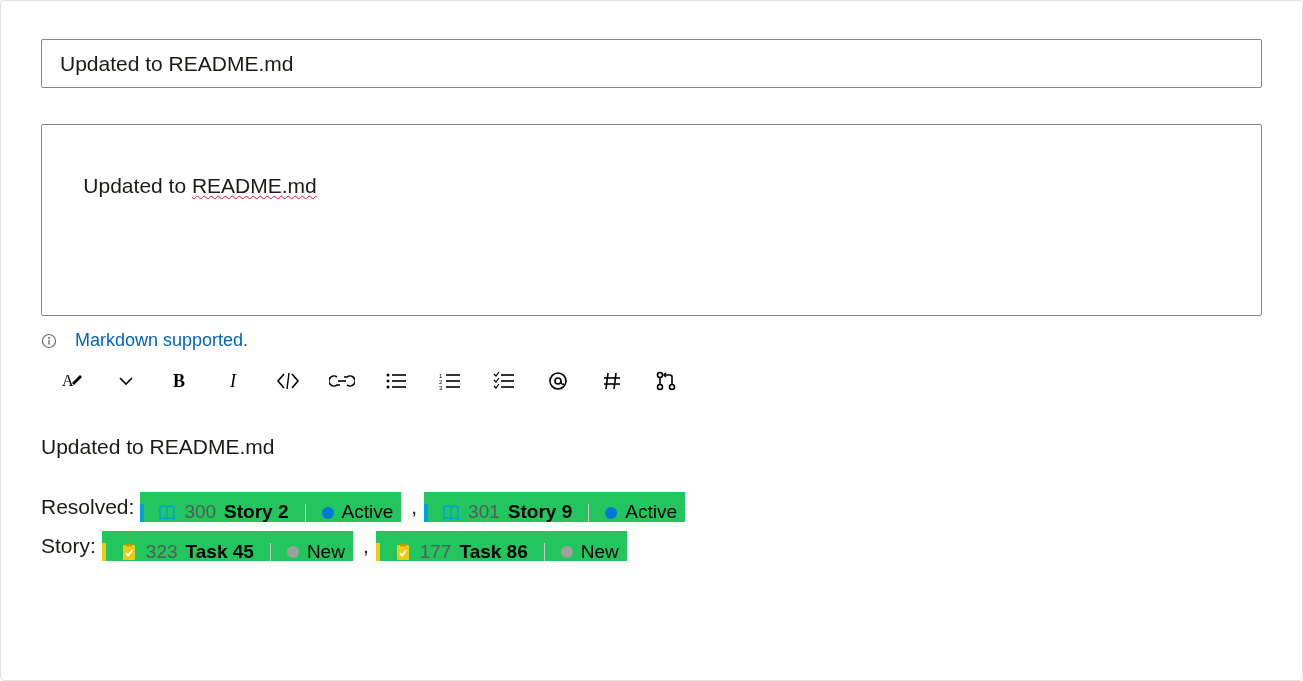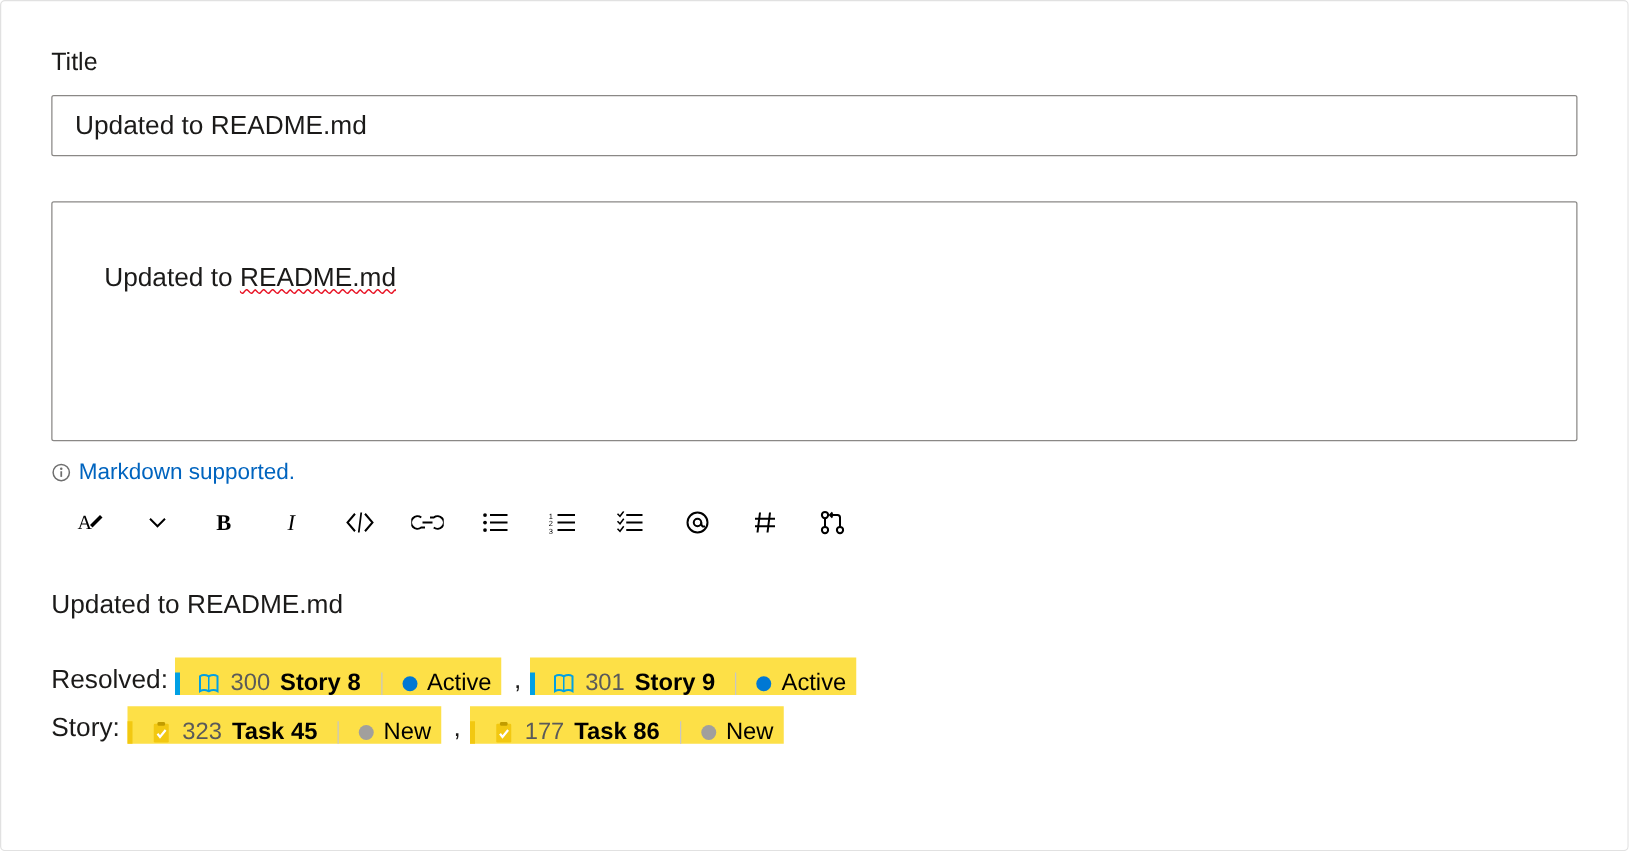--- a/index.html
+++ b/index.html
@@ -52,21 +52,21 @@
   }
   .spellerr {
     text-decoration: underline wavy #e81123;
     text-decoration-thickness: 1.2px;
     text-underline-offset: 2px;
     margin-top: 20px;
   }
   .hint-row {
     display: flex;
     align-items: center;
-    gap: 6px;
+    gap: 18px;
     margin-top: 14px;
     font-size: 18px;
   }
   .info-icon {
     width: 16px; height: 16px;
     display: inline-flex;
     align-items: center; justify-content: center;
     color: #6e6e6e;
   }
   .md-link {
@@ -93,31 +93,32 @@
   .preview {
     margin-top: 34px;
     font-size: 21px;
     line-height: 1.7;
   }
   .preview-title {
     margin-bottom: 24px;
   }
   .wi-row {
     display: flex;
+    align-items: center;
     flex-wrap: wrap;
     gap: 4px;
     margin-bottom: 4px;
   }
   .wi-row-label {
     margin-right: 2px;
   }
   .wi-pill {
     display: inline-flex;
     align-items: center;
-    background: #fde047;
+    background: #22c55e;
     height: 30px;
     padding: 12px 8px 0 0;
     font-size: 19px;
     gap: 8px;
   }
   .wi-accent {
     width: 4px;
     align-self: stretch;
   }
   .wi-accent.story { background: #00a0e4; }
@@ -143,21 +144,20 @@
   .state-dot.new    { background: #a19f9d; }
   .state-text { color: #000; }
   .comma-gap { margin: 0 3px 0 6px; }
 </style>
 </head>
 <body>
 
 <div class="panel">
 
   
-  <div class="field-label">Title</div>
   <input class="title-input" type="text" value="Updated to README.md" style="">
 
   
 
   <div class="desc-box" contenteditable="true" spellcheck="false" style="">
     <span>Updated to </span><span class="spellerr">README.md</span>
     <div style="height:1.55em"></div>
     
     
   </div>
@@ -289,21 +289,21 @@
 
       <span class="wi-pill">
         <span class="wi-accent story"></span>
         <span class="wi-type-icon">
           <svg width="18" height="16" viewBox="0 0 18 16">
               <path d="M2 2 Q5 0 9 2 Q13 0 16 2 V14 Q13 12 9 14 Q5 12 2 14 Z" fill="none" stroke="#00a0e4" stroke-width="1.6"></path>
               <line x1="9" y1="2" x2="9" y2="14" stroke="#00a0e4" stroke-width="1.2"></line>
             </svg>
         </span>
         <span class="wi-id">300</span>
-        <span class="wi-name">Story 8</span>
+        <span class="wi-name">Story 2</span>
         <span class="wi-sep"></span>
         <span class="state-dot active"></span>
         <span class="state-text">Active</span>
       </span>
       <span class="comma-gap">,</span>
 
       <span class="wi-pill">
         <span class="wi-accent story"></span>
         <span class="wi-type-icon">
           <svg width="18" height="16" viewBox="0 0 18 16">

